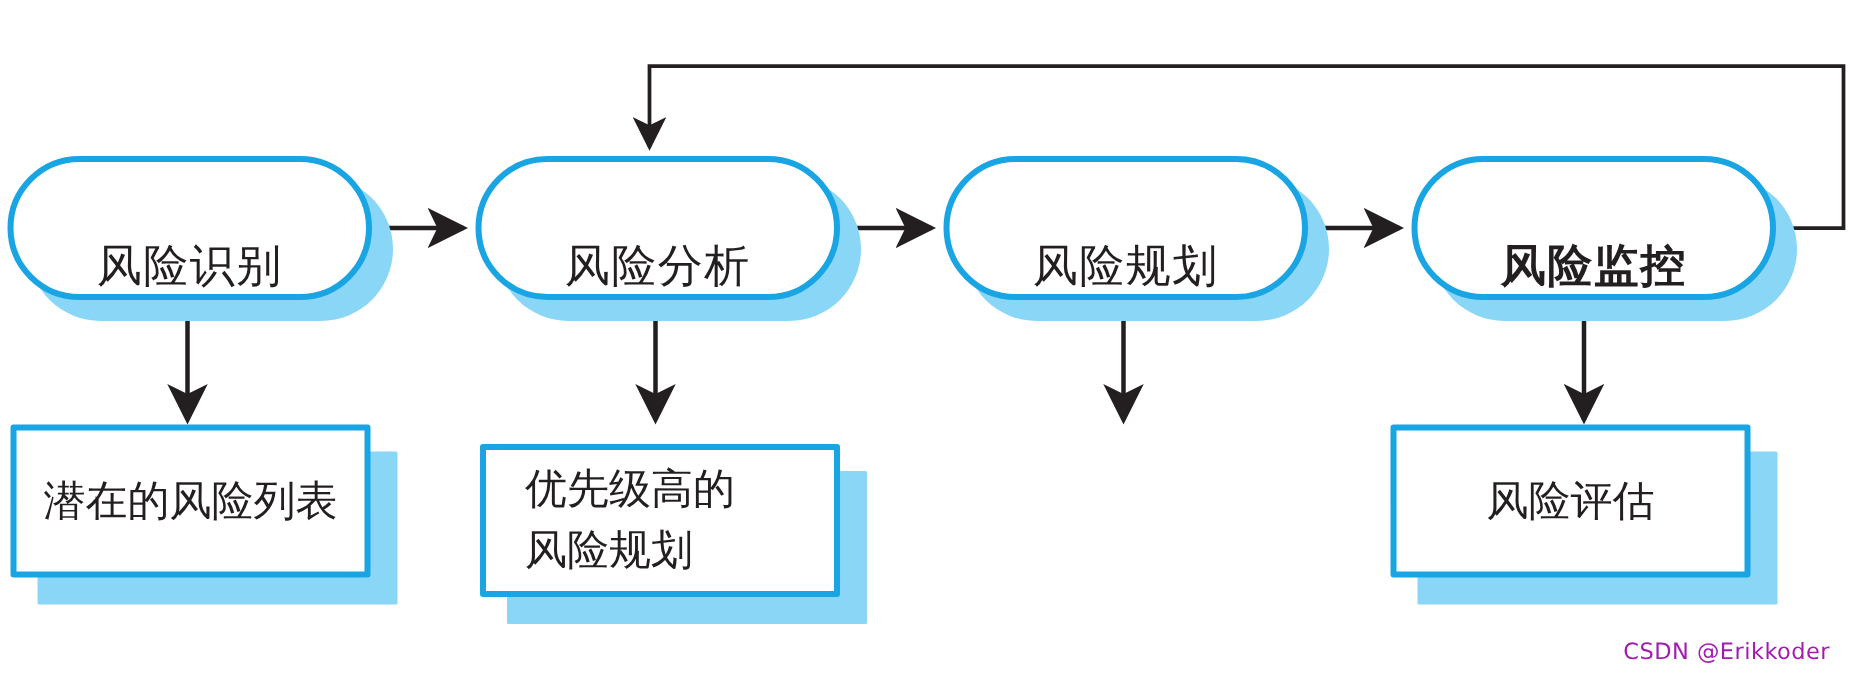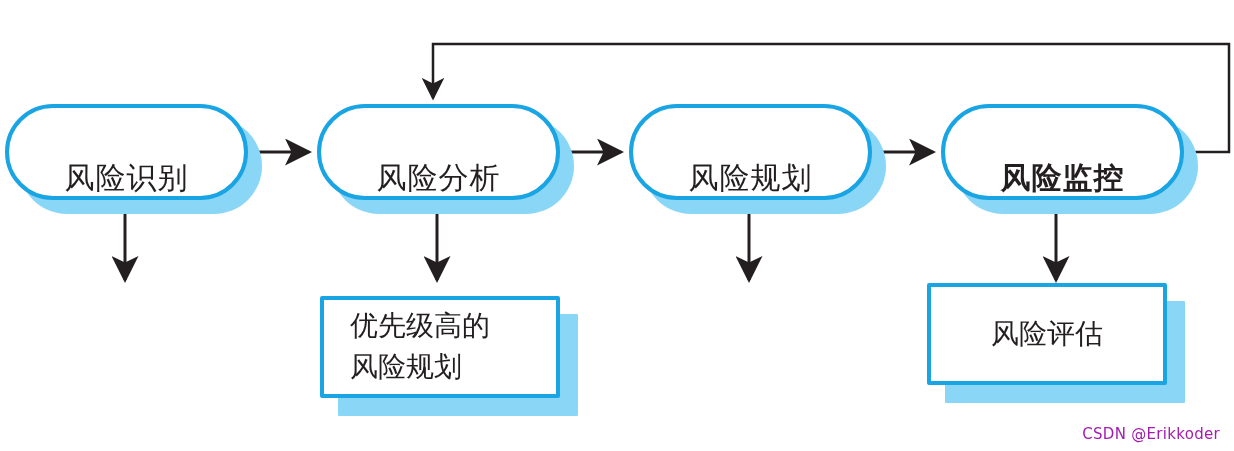--- a/index.html
+++ b/index.html
@@ -161,20 +161,26 @@
     </div>
   </div>
 
   <div class="node" style="left:941px; top:104px; width:243px; height:96px;font-weight:bold;">
     <div class="node-shadow"></div>
     <div class="node-body">
       <span class="node-label">风险监控</span>
     </div>
   </div>
 
+  <div class="box" style="left:7px; top:283px; width:240px; height:102px;">
+    <div class="box-shadow"></div>
+    <div class="box-body">
+      <span class="box-line">潜在的风险列表</span>
+    </div>
+  </div>
 
   <div class="box" style="left:320px; top:296px; width:240px; height:102px;">
     <div class="box-shadow"></div>
     <div class="box-body two-line">
       <span class="box-line">优先级高的</span>
       <span class="box-line">风险规划</span>
     </div>
   </div>
 
 

